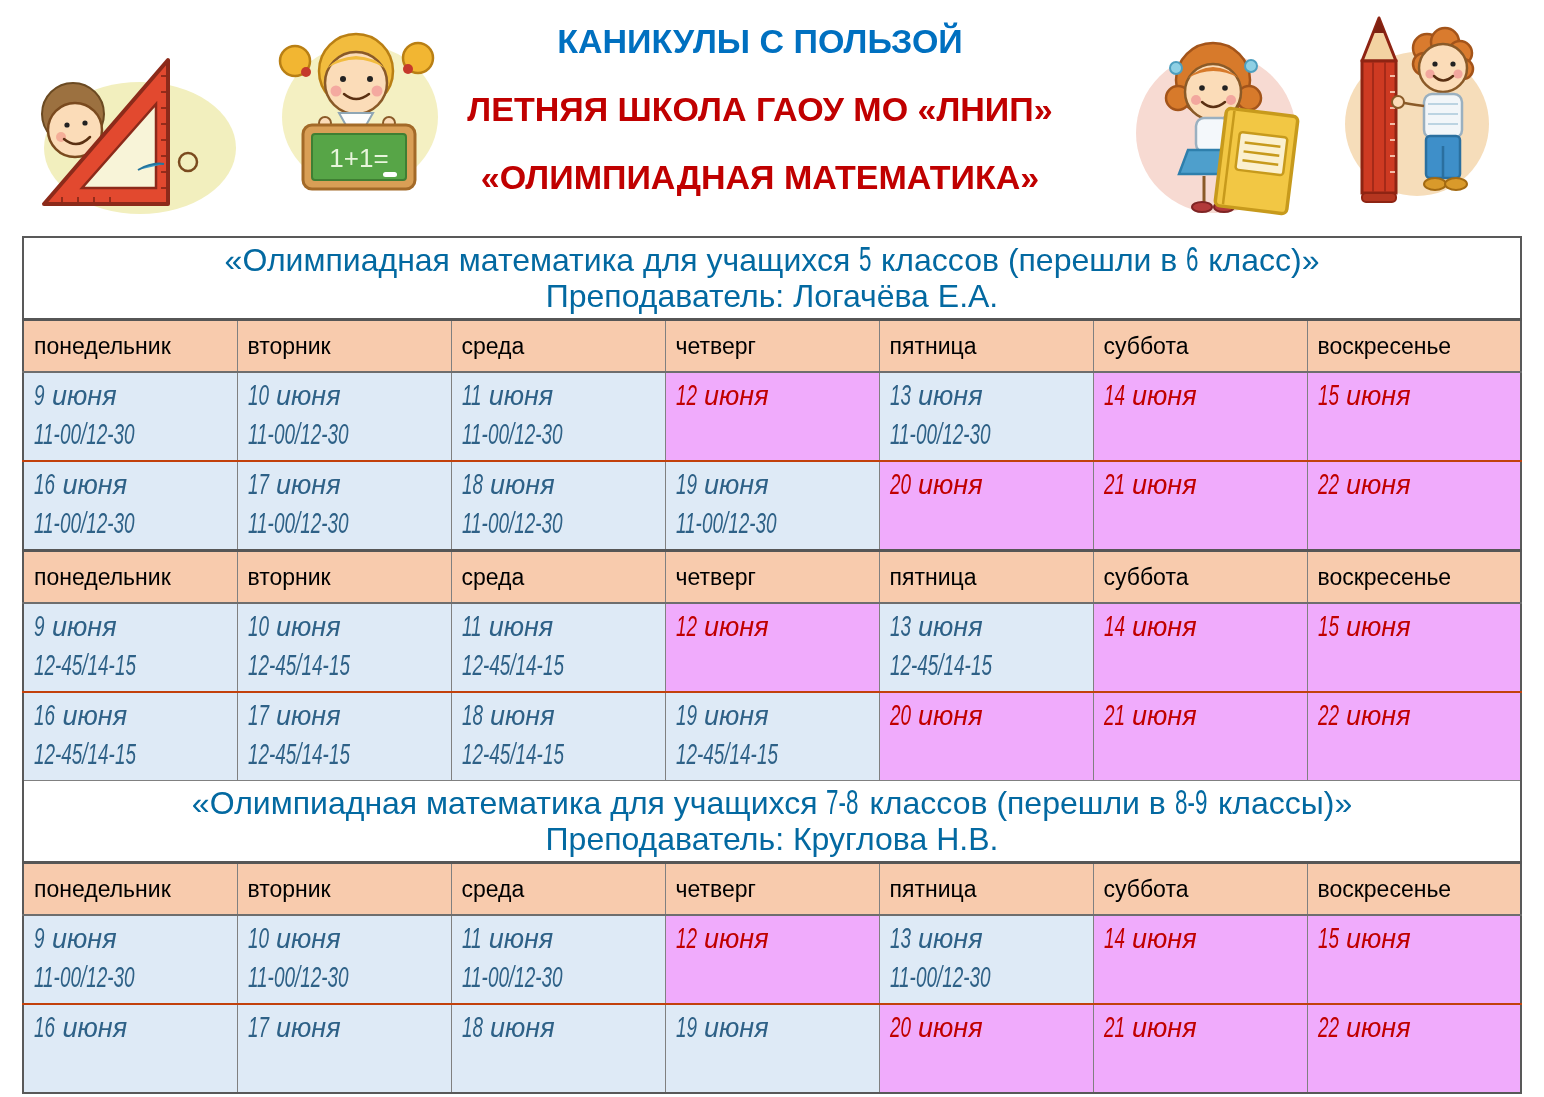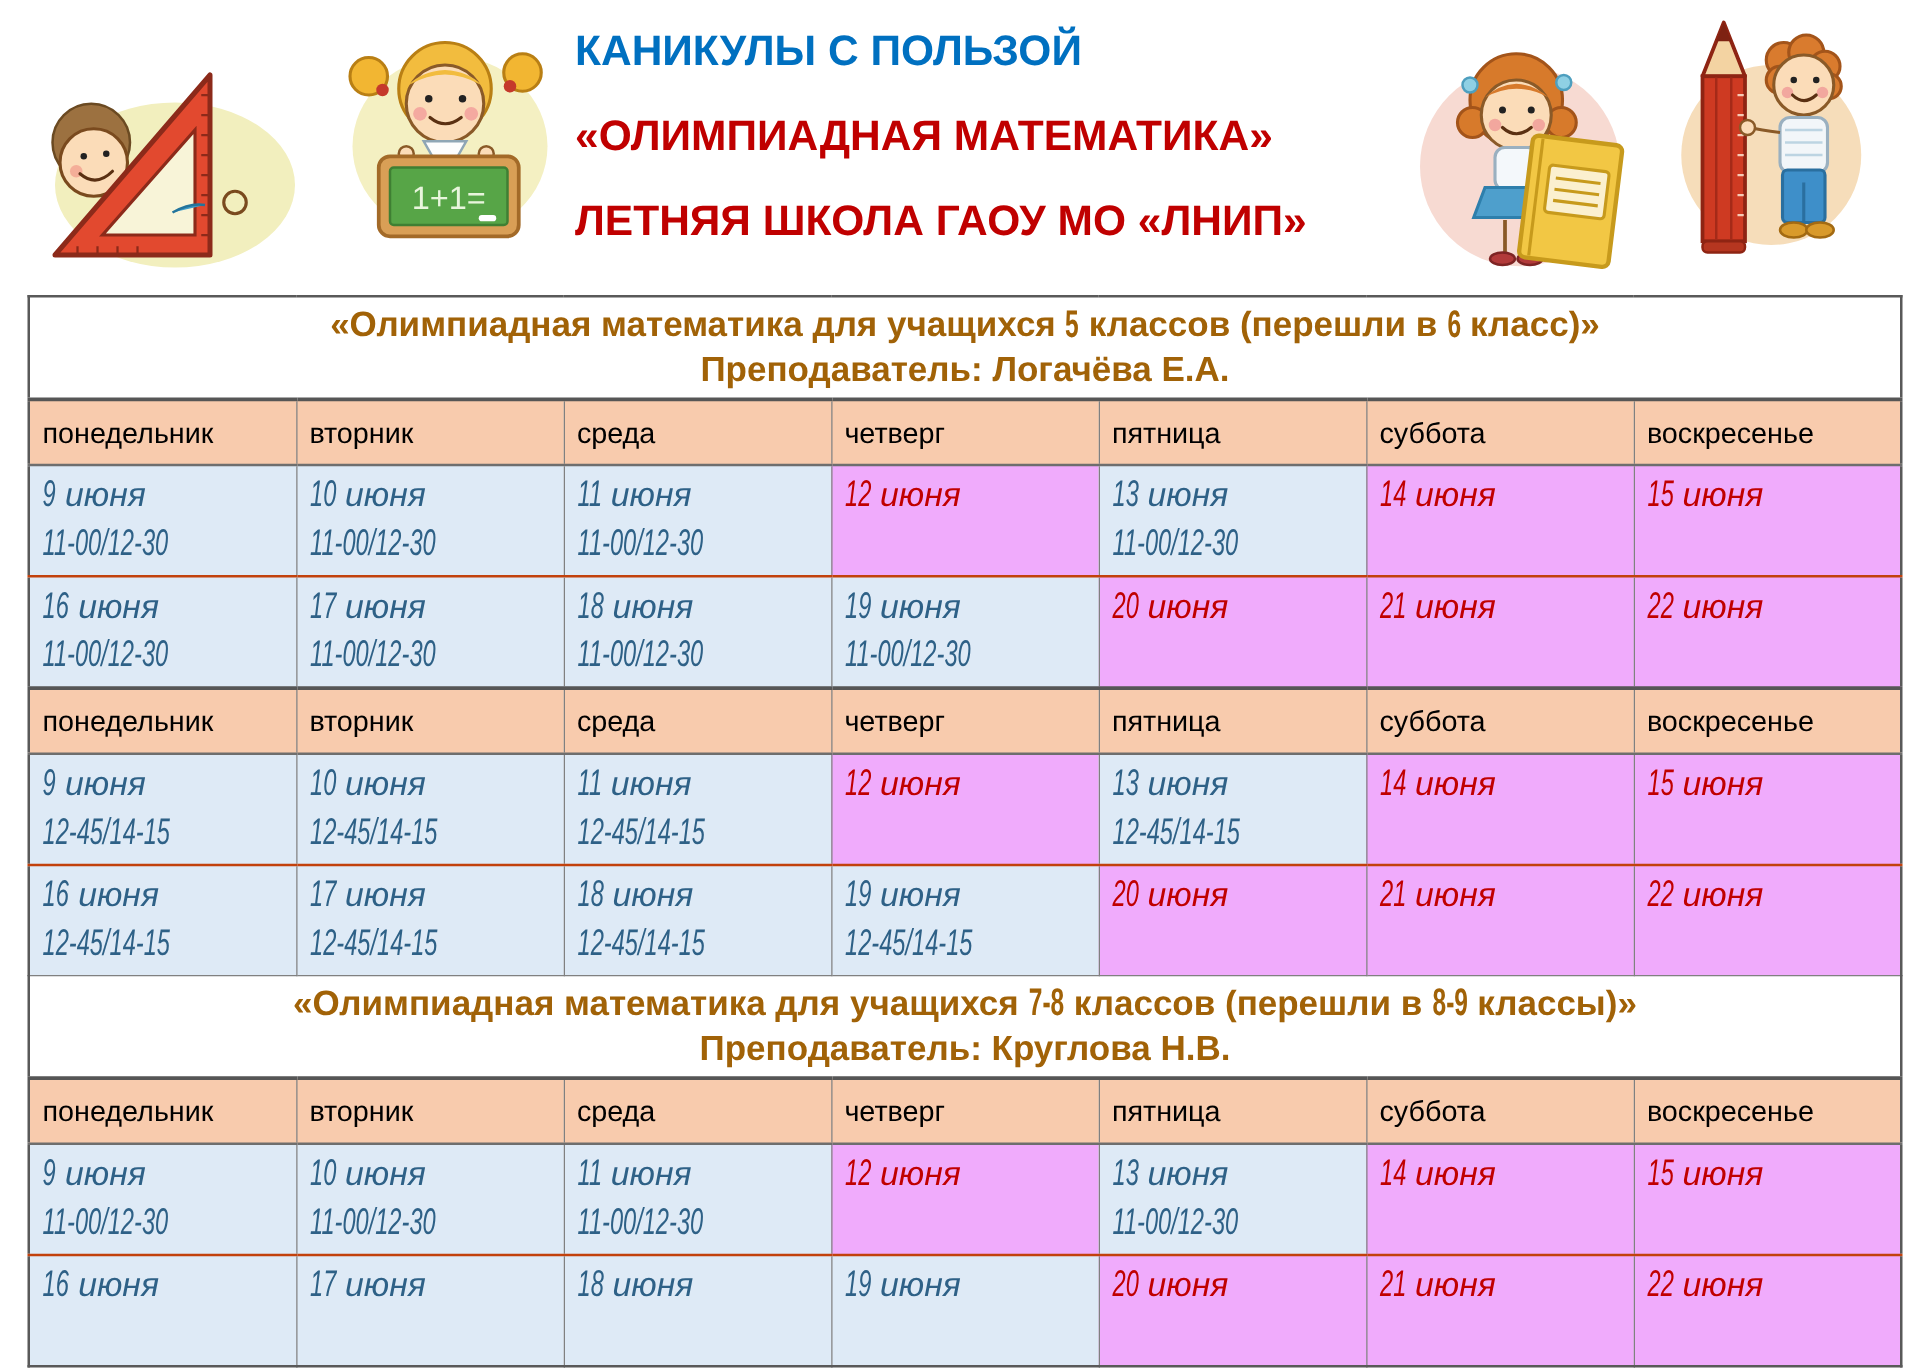--- a/index.html
+++ b/index.html
@@ -1,34 +1,34 @@
 <!DOCTYPE html>
 <html><head>
 <meta charset="utf-8">
 <style>
   html,body{margin:0;padding:0;background:#fff;}
   .page{position:relative;width:1544px;height:1097px;background:#ffffff;overflow:hidden;
         font-family:"Liberation Sans",sans-serif;}
 
   
-  .hdr{position:absolute;left:460px;top:10px;width:630px;text-align:left;}
+  .hdr{position:absolute;left:445px;top:10px;width:630px;text-align:center;}
   .hdr-line{font-weight:bold;font-size:34px;line-height:38px;white-space:nowrap;}
   .hdr-line.blue{color:#0070C0;margin-top:12px;}
   .hdr-line.red{color:#C00000;margin-top:30px;}
 
   .illus{position:absolute;}
   .illus svg{display:block;}
 
   
   .sched-wrap{position:absolute;left:22px;top:236px;}
   table.sched{border-collapse:collapse;width:1500px;table-layout:fixed;border:2px solid #595959;}
   table.sched td{border:1px solid #808080;}
 
   tr.title-row td{height:76px;background:#fff;text-align:center;vertical-align:middle;padding:2px 0;}
-  .ttl,.teacher{font-size:28px;line-height:36px;color:#a16207;font-weight:bold;}
+  .ttl,.teacher{font-size:32px;line-height:36px;color:#0369a1;}
 
   tr.day-row td{height:46px;background:#F8CBAD;color:#000;font-size:23px;
                 padding:2px 10px;vertical-align:middle;
                 border-top:3px solid #565656;border-bottom:2px solid #6e6e6e;}
 
   tr.date-row td{height:79px;vertical-align:top;padding:4px 10px;font-style:italic;}
   tr.date-row.r2 td{border-top:2px solid #c2410c;}
   td.lesson{background:#DEEAF6;color:#2E6187;}
   td.rest{background:#f0abfc;color:#C00000;}
   .date,.time{font-size:27px;line-height:39px;white-space:nowrap;}
@@ -94,22 +94,22 @@
       <circle cx="124" cy="110" r="6" fill="#FBDCB8" stroke="#8A5A28" stroke-width="2"></circle>
       <rect x="38" y="112" width="112" height="64" rx="9" fill="#D99F56" stroke="#A36A28" stroke-width="3"></rect>
       <rect x="47" y="121" width="94" height="46" rx="3" fill="#57A547" stroke="#3F7F33" stroke-width="2"></rect>
       <text x="94" y="154" text-anchor="middle" font-family="Liberation Sans, sans-serif" font-size="26" fill="#E8F5DC">1+1=</text>
       <rect x="118" y="159" width="14" height="5" rx="2.5" fill="#ffffff"></rect>
     </svg>
   </div>
 
   <div class="hdr">
     <div class="hdr-line blue">КАНИКУЛЫ С ПОЛЬЗОЙ</div>
+    <div class="hdr-line red">ЛЕТНЯЯ ШКОЛА ГАОУ МО «ЛНИП»</div>
     <div class="hdr-line red">«ОЛИМПИАДНАЯ МАТЕМАТИКА»</div>
-    <div class="hdr-line red">ЛЕТНЯЯ ШКОЛА ГАОУ МО «ЛНИП»</div>
   </div>
 
   <div class="illus" style="left:1128px;top:30px;">
     <svg width="175" height="195" viewBox="0 0 175 195">
       <circle cx="88" cy="103" r="80" fill="#F7DAD2"></circle>
       <circle cx="85" cy="50" r="37" fill="#D77A2B" stroke="#A3541A" stroke-width="2.5"></circle>
       <circle cx="50" cy="68" r="12" fill="#D77A2B" stroke="#A3541A" stroke-width="2.5"></circle>
       <circle cx="121" cy="68" r="12" fill="#D77A2B" stroke="#A3541A" stroke-width="2.5"></circle>
       <circle cx="48" cy="38" r="6" fill="#8FD0E4" stroke="#4E9FBF" stroke-width="2"></circle>
       <circle cx="123" cy="36" r="6" fill="#8FD0E4" stroke="#4E9FBF" stroke-width="2"></circle>

